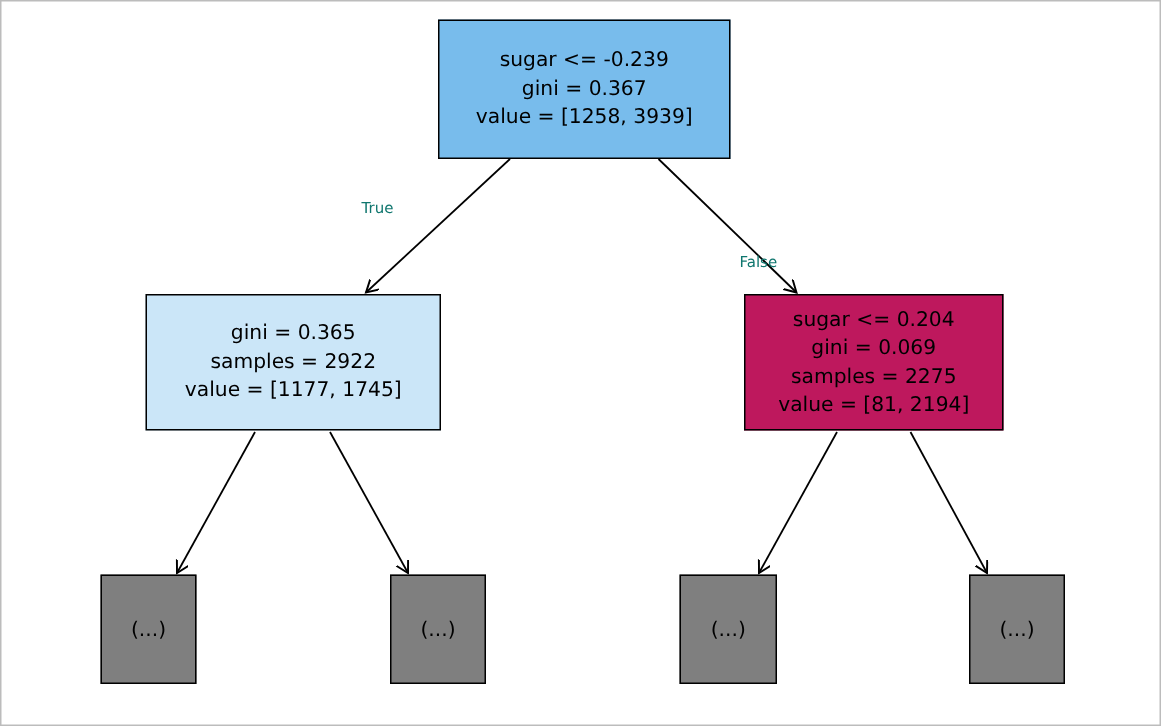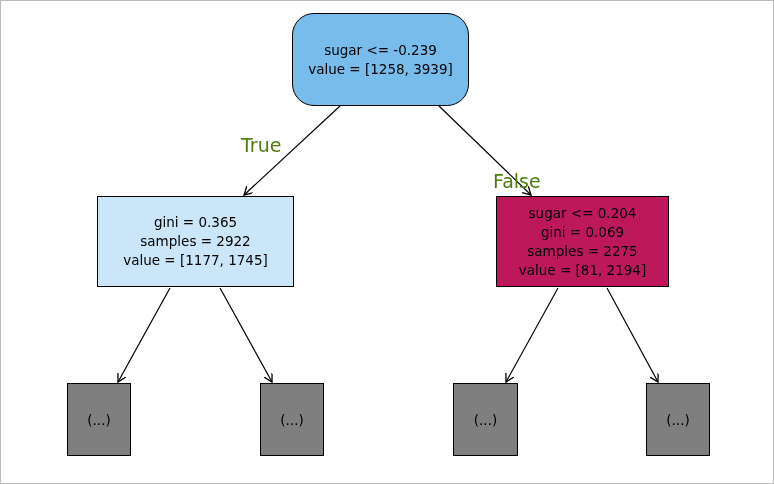--- a/index.html
+++ b/index.html
@@ -27,41 +27,41 @@
     justify-content: center;
     align-items: center;
     text-align: center;
     color: #000000;
   }
   .node .line {
     font-size: 13.5px;
     line-height: 19px;
     white-space: nowrap;
   }
-  .node-root  { left: 291px; top: 12px;  width: 177px; height: 93px; border-radius: 22px; }
+  .node-root  { left: 291px; top: 12px;  width: 195px; height: 93px; }
   .node-left  { left: 96px;  top: 195px; width: 197px; height: 91px; }
   .node-right { left: 495px; top: 195px; width: 173px; height: 91px; }
   .leaf {
     position: absolute;
     box-sizing: border-box;
     border: 1.2px solid #000000;
     display: flex;
     justify-content: center;
     align-items: center;
     font-size: 13.5px;
     color: #000000;
   }
   .leaf-1 { left: 66px;  top: 382px; width: 64px; height: 73px; }
   .leaf-2 { left: 259px; top: 382px; width: 64px; height: 73px; }
   .leaf-3 { left: 452px; top: 382px; width: 65px; height: 73px; }
   .leaf-4 { left: 645px; top: 382px; width: 64px; height: 73px; }
   .edge-label {
     position: absolute;
-    font-size: 19px;
-    color: #4d7c0f;
+    font-size: 10px;
+    color: #0f766e;
     white-space: nowrap;
   }
   .label-true  { left: 240px; top: 133px; }
   .label-false { left: 492px; top: 137px; margin-top: 32px; }
 </style>
 </head>
 <body>
 
 <div class="figure">
 
@@ -77,20 +77,21 @@
     <line x1="219" y1="287" x2="271" y2="381" stroke="#000000" stroke-width="1.2" marker-end="url(#arrowhead)"></line>
     <line x1="557" y1="287" x2="505" y2="381" stroke="#000000" stroke-width="1.2" marker-end="url(#arrowhead)"></line>
     <line x1="606" y1="287" x2="657" y2="381" stroke="#000000" stroke-width="1.2" marker-end="url(#arrowhead)"></line>
   </svg>
 
   <div class="edge-label label-true">True</div>
   <div class="edge-label label-false">False</div>
 
   <div class="node node-root" style="background: rgb(120, 188, 236);">
     <span class="line">sugar &lt;= -0.239</span>
+    <span class="line">gini = 0.367</span>
     <span class="line">value = [1258, 3939]</span>
   </div>
 
   <div class="node node-left" style="background: rgb(203, 230, 248);">
     <span class="line">gini = 0.365</span>
     <span class="line">samples = 2922</span>
     <span class="line">value = [1177, 1745]</span>
   </div>
 
   <div class="node node-right" style="background: #be185d;">

